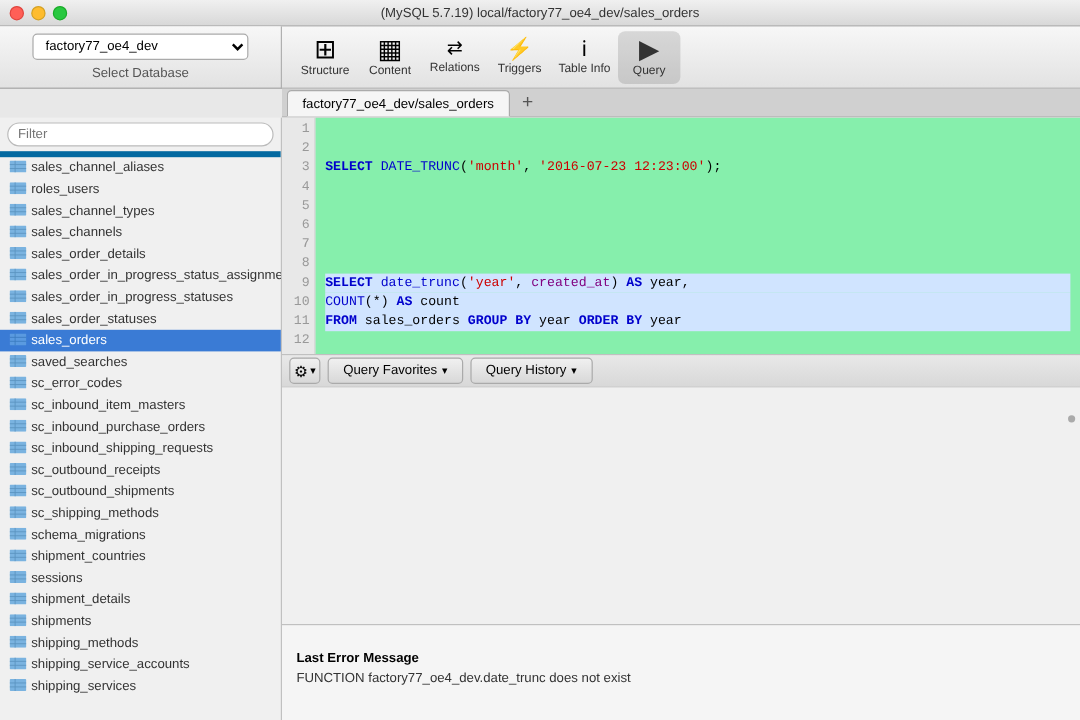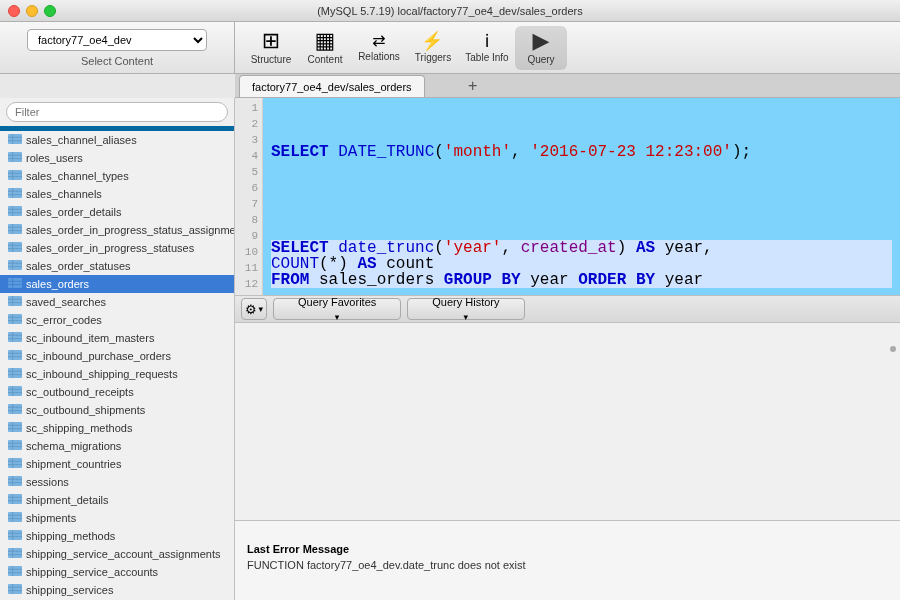--- a/index.html
+++ b/index.html
@@ -67,21 +67,21 @@
       top: 22px;
       left: 0;
       width: 235px;
       height: 52px;
       background: linear-gradient(to bottom, #f7f7f7, #e2e2e2);
       border-right: 1px solid #b0b0b0;
       border-bottom: 1px solid #b0b0b0;
       display: flex;
       flex-direction: column;
       align-items: center;
-      justify-content: center;
+      justify-content: space-between;
       gap: 4px;
       padding: 6px;
     }
     #db-dropdown-wrapper {
       position: relative;
       width: 180px;
     }
     #db-dropdown-wrapper select {
       width: 100%;
       height: 22px;
@@ -98,21 +98,20 @@
     #tab-bar {
       position: absolute;
       top: 74px;
       left: 235px;
       right: 0;
       height: 24px;
       background: #d0d0d0;
       border-bottom: 1px solid #b0b0b0;
       display: flex;
       align-items: flex-end;
-      gap: 33px;
     }
     .tab {
       height: 22px;
       padding: 0 12px;
       background: #e8e8e8;
       border: 1px solid #b0b0b0;
       border-bottom: none;
       border-radius: 4px 4px 0 0;
       display: flex;
       align-items: center;
@@ -207,26 +206,26 @@
       color: #999;
       font-family: 'Courier New', monospace;
       text-align: right;
       line-height: 16px;
       padding-right: 4px;
       user-select: none;
     }
     #line-numbers div { height: 16px; }
     #editor-content {
       flex: 1;
-      padding: 14px 8px;
+      padding: 2px 8px;
       font-family: 'Courier New', monospace;
-      font-size: 16px;
+      font-size: 11px;
       line-height: 16px;
       overflow-y: auto;
-      background: #7dd3fc;
+      background: #86efac;
     }
     .editor-line { height: 16px; white-space: pre; }
     .editor-line.highlighted { background: #d0e4ff; }
     .kw { color: #0000cc; font-weight: bold; }
     .fn { color: #0000cc; }
     .str { color: #cc0000; }
     .ident { color: #000; }
     .col { color: #800080; }
 
     
@@ -249,23 +248,22 @@
       cursor: pointer; font-size: 13px;
       gap: 2px;
     }
     .dropdown-btn {
       height: 22px;
       background: linear-gradient(to bottom, #f0f0f0, #d8d8d8);
       border: 1px solid #aaa;
       border-radius: 4px;
       display: flex; align-items: center; justify-content: center;
       cursor: pointer; font-size: 11px;
-      padding: 0 24px;
+      padding: 0 12px;
       gap: 4px;
-      flex-direction: column;
     }
 
     
     #results-area {
       flex: 1;
       background: #f0f0f0;
       overflow: auto;
     }
 
     
@@ -304,21 +302,21 @@
     <span class="traffic-light tl-yellow"></span>
     <span class="traffic-light tl-green"></span>
   </div>
   <span id="title-text">(MySQL 5.7.19) local/factory77_oe4_dev/sales_orders</span>
 </div>
 
 <div id="db-selector-area">
   <div id="db-dropdown-wrapper">
     <select><option>factory77_oe4_dev</option></select>
   </div>
-  <span id="db-label">Select Content</span>
+  <span id="db-label">Select Database</span>
 </div>
 
 <div id="toolbar" style="padding-left: 245px;">
   <div class="toolbar-group">
     <div class="toolbar-item">
       <span class="toolbar-icon">⊞</span>
       <span class="toolbar-label">Structure</span>
     </div>
     <div class="toolbar-item">
       <span class="toolbar-icon">▦</span>
@@ -556,29 +554,20 @@
           <span>shipments</span>
         </div>
         <div class="sidebar-item">
           <span><svg viewBox="0 0 14 10" width="14" height="10">
     <rect x="0" y="0" width="14" height="10" fill="#7ab3e0" rx="1"></rect>
     <line x1="0" y1="3.3" x2="14" y2="3.3" stroke="#5a93c0" stroke-width="0.7"></line>
     <line x1="0" y1="6.6" x2="14" y2="6.6" stroke="#5a93c0" stroke-width="0.7"></line>
     <line x1="4.6" y1="0" x2="4.6" y2="10" stroke="#5a93c0" stroke-width="0.7"></line>
   </svg></span>
           <span>shipping_methods</span>
-        </div>
-        <div class="sidebar-item">
-          <span><svg viewBox="0 0 14 10" width="14" height="10">
-    <rect x="0" y="0" width="14" height="10" fill="#7ab3e0" rx="1"></rect>
-    <line x1="0" y1="3.3" x2="14" y2="3.3" stroke="#5a93c0" stroke-width="0.7"></line>
-    <line x1="0" y1="6.6" x2="14" y2="6.6" stroke="#5a93c0" stroke-width="0.7"></line>
-    <line x1="4.6" y1="0" x2="4.6" y2="10" stroke="#5a93c0" stroke-width="0.7"></line>
-  </svg></span>
-          <span>shipping_service_account_assignments</span>
         </div>
         <div class="sidebar-item">
           <span><svg viewBox="0 0 14 10" width="14" height="10">
     <rect x="0" y="0" width="14" height="10" fill="#7ab3e0" rx="1"></rect>
     <line x1="0" y1="3.3" x2="14" y2="3.3" stroke="#5a93c0" stroke-width="0.7"></line>
     <line x1="0" y1="6.6" x2="14" y2="6.6" stroke="#5a93c0" stroke-width="0.7"></line>
     <line x1="4.6" y1="0" x2="4.6" y2="10" stroke="#5a93c0" stroke-width="0.7"></line>
   </svg></span>
           <span>shipping_service_accounts</span>
         </div>

